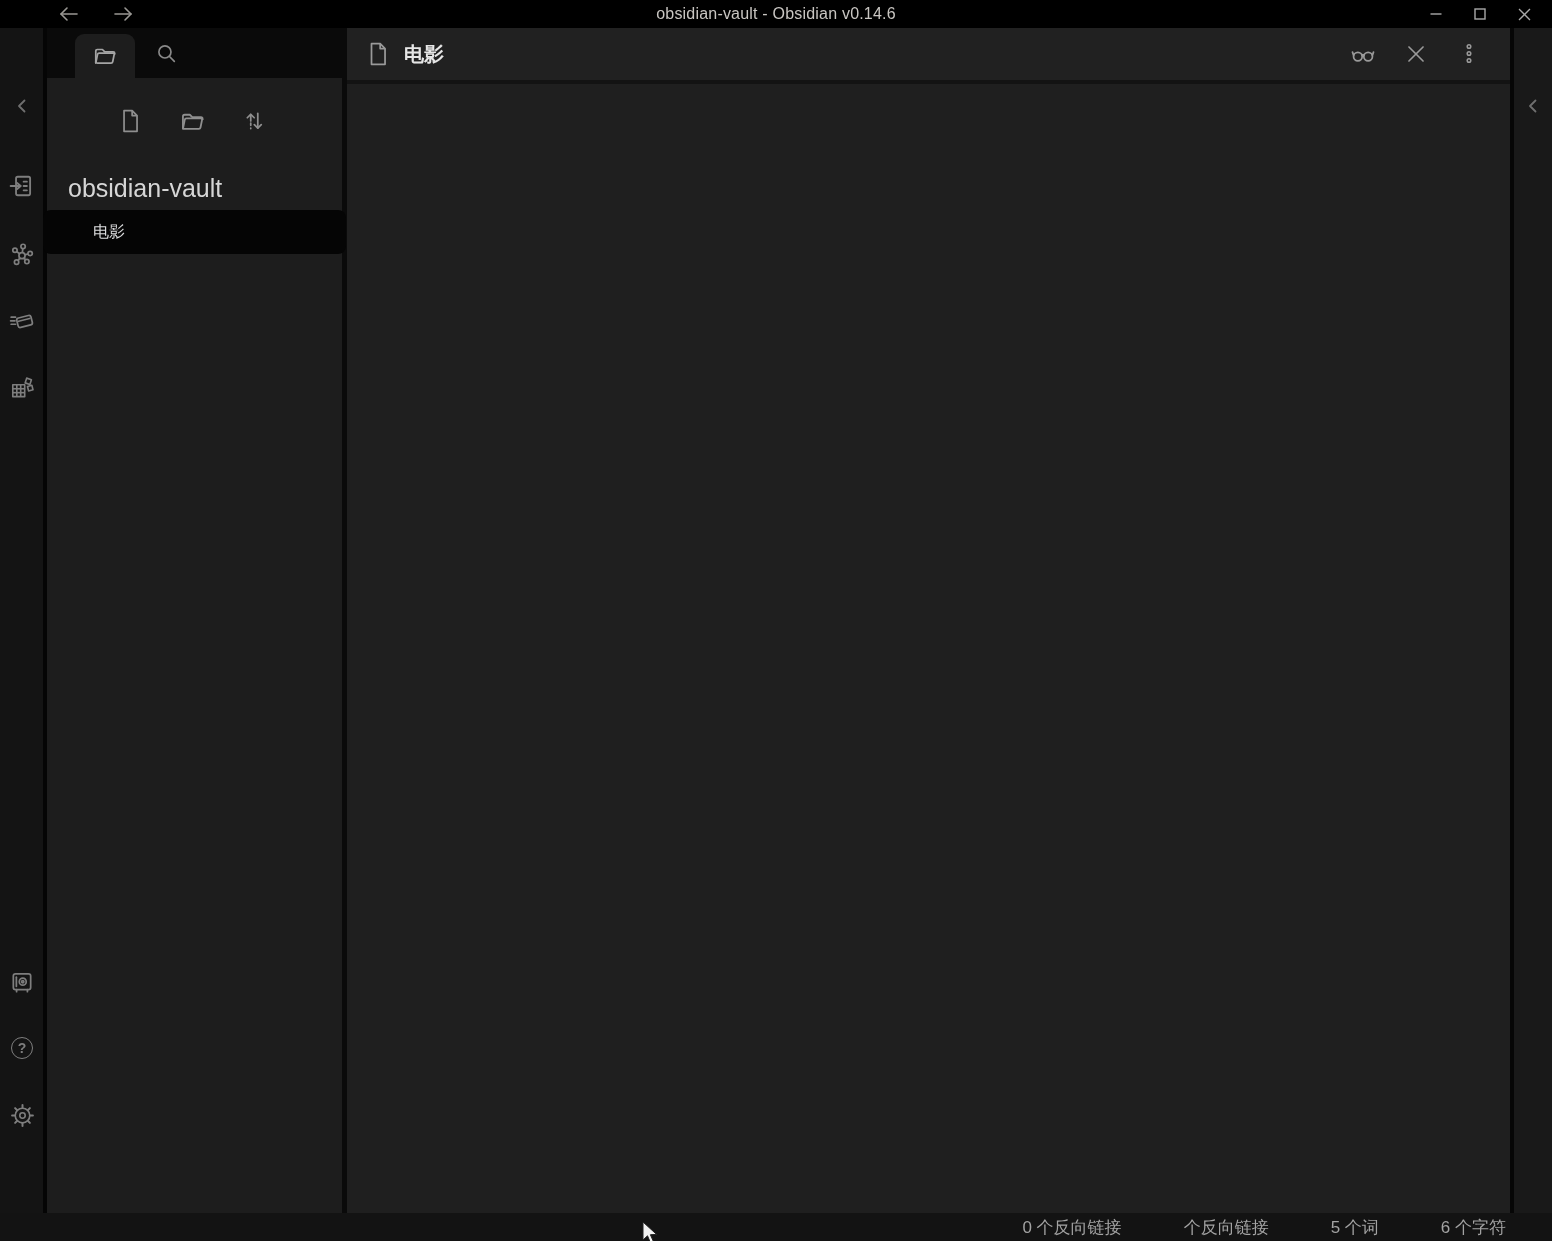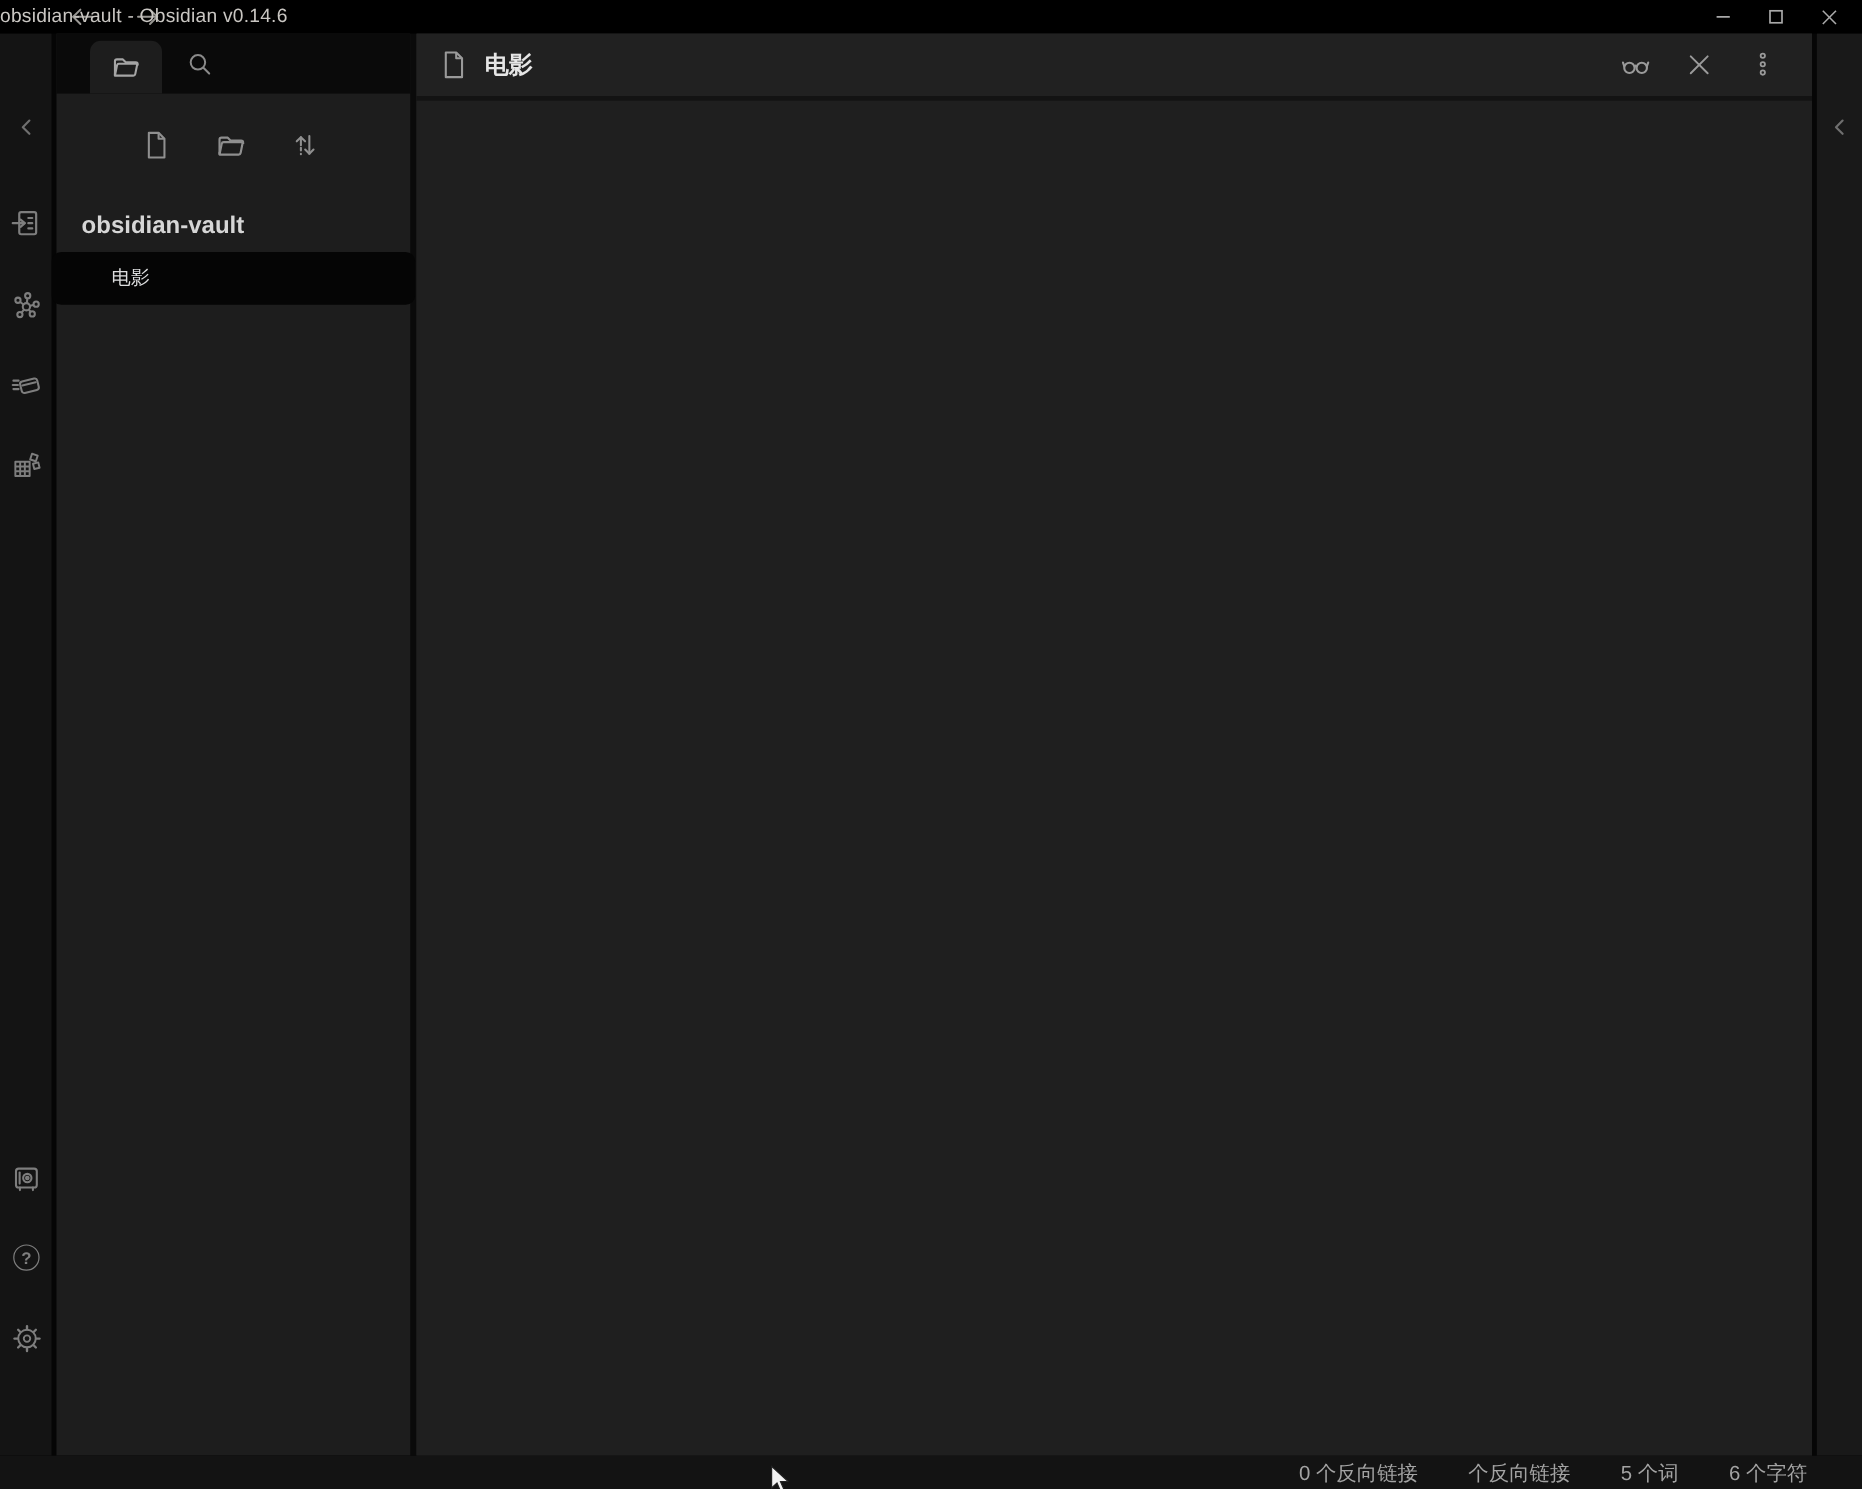--- a/index.html
+++ b/index.html
@@ -12,21 +12,21 @@
   svg { display:block; }
 
   
   .titlebar {
     position:absolute; left:0; top:0; width:1552px; height:28px;
     background:#000; display:flex; align-items:center;
   }
   .nav-arrows { position:absolute; left:56px; top:0; height:28px; display:flex; align-items:center; gap:28px; }
   .nav-btn { width:26px; height:22px; display:flex; align-items:center; justify-content:center; cursor:default; }
   .tb-title {
-    position:absolute; left:0; right:0; 
+    position:absolute; left:0; right:0; text-align:center;
     color:#c9c6c2; font-size:16px; letter-spacing:.2px; line-height:28px;
   }
   .win-controls { position:absolute; right:6px; top:0; height:28px; display:flex; align-items:center; }
   .win-btn { width:44px; height:28px; display:flex; align-items:center; justify-content:center; }
 
   
   .app { position:absolute; left:0; top:28px; width:1552px; height:1185px; display:flex; }
 
   .ribbon { position:relative; width:43px; background:#141414; flex:0 0 auto; }
   .ribbon-icon { position:absolute; left:9px; width:26px; height:26px;
@@ -45,21 +45,21 @@
     display:flex; align-items:center; justify-content:center;
   }
   .tab-search {
     position:absolute; left:105px; top:11px; width:28px; height:28px;
     display:flex; align-items:center; justify-content:center;
   }
   .explorer-toolbar { position:absolute; left:69px; top:79px; display:flex; gap:34px; }
   .tool-btn { width:28px; height:28px; display:flex; align-items:center; justify-content:center; }
   .vault-title {
     position:absolute; left:21px; top:148px;
-    color:#d6d6d6; font-size:20px; font-weight:700; line-height:24px;
+    color:#d6d6d6; font-size:25px; font-weight:400; line-height:24px;
   }
   .file-row {
     position:absolute; left:-4px; top:182px; width:303px; height:44px;
     background:#050505; border-radius:8px;
     display:flex; align-items:center; padding-left:50px;
     color:#dcddde; font-size:16px;
   }
 
   
   .main { position:relative; flex:1 1 auto; background:#1f1f1f; display:flex; flex-direction:column; }
@@ -75,21 +75,21 @@
   .editor { flex:1 1 auto; background:#1f1f1f; }
 
   
   .right-ribbon { position:relative; width:38px; background:#191919; flex:0 0 auto; }
   .right-ribbon .ribbon-icon { left:6px; }
 
   
   .statusbar {
     position:absolute; left:0; bottom:0; width:1552px; height:28px;
     background:#131313; display:flex; align-items:center; justify-content:flex-end;
-    gap:42px; padding-right:46px;
+    gap:62px; padding-right:46px;
     color:#a3a3a3; font-size:17px;
   }
 
   
   .help-circle {
     width:22px; height:22px; border:1.6px solid #7e7e7e; border-radius:50%;
     display:flex; align-items:center; justify-content:center;
     color:#7e7e7e; font-size:14px; font-weight:700; line-height:1;
   }
 

